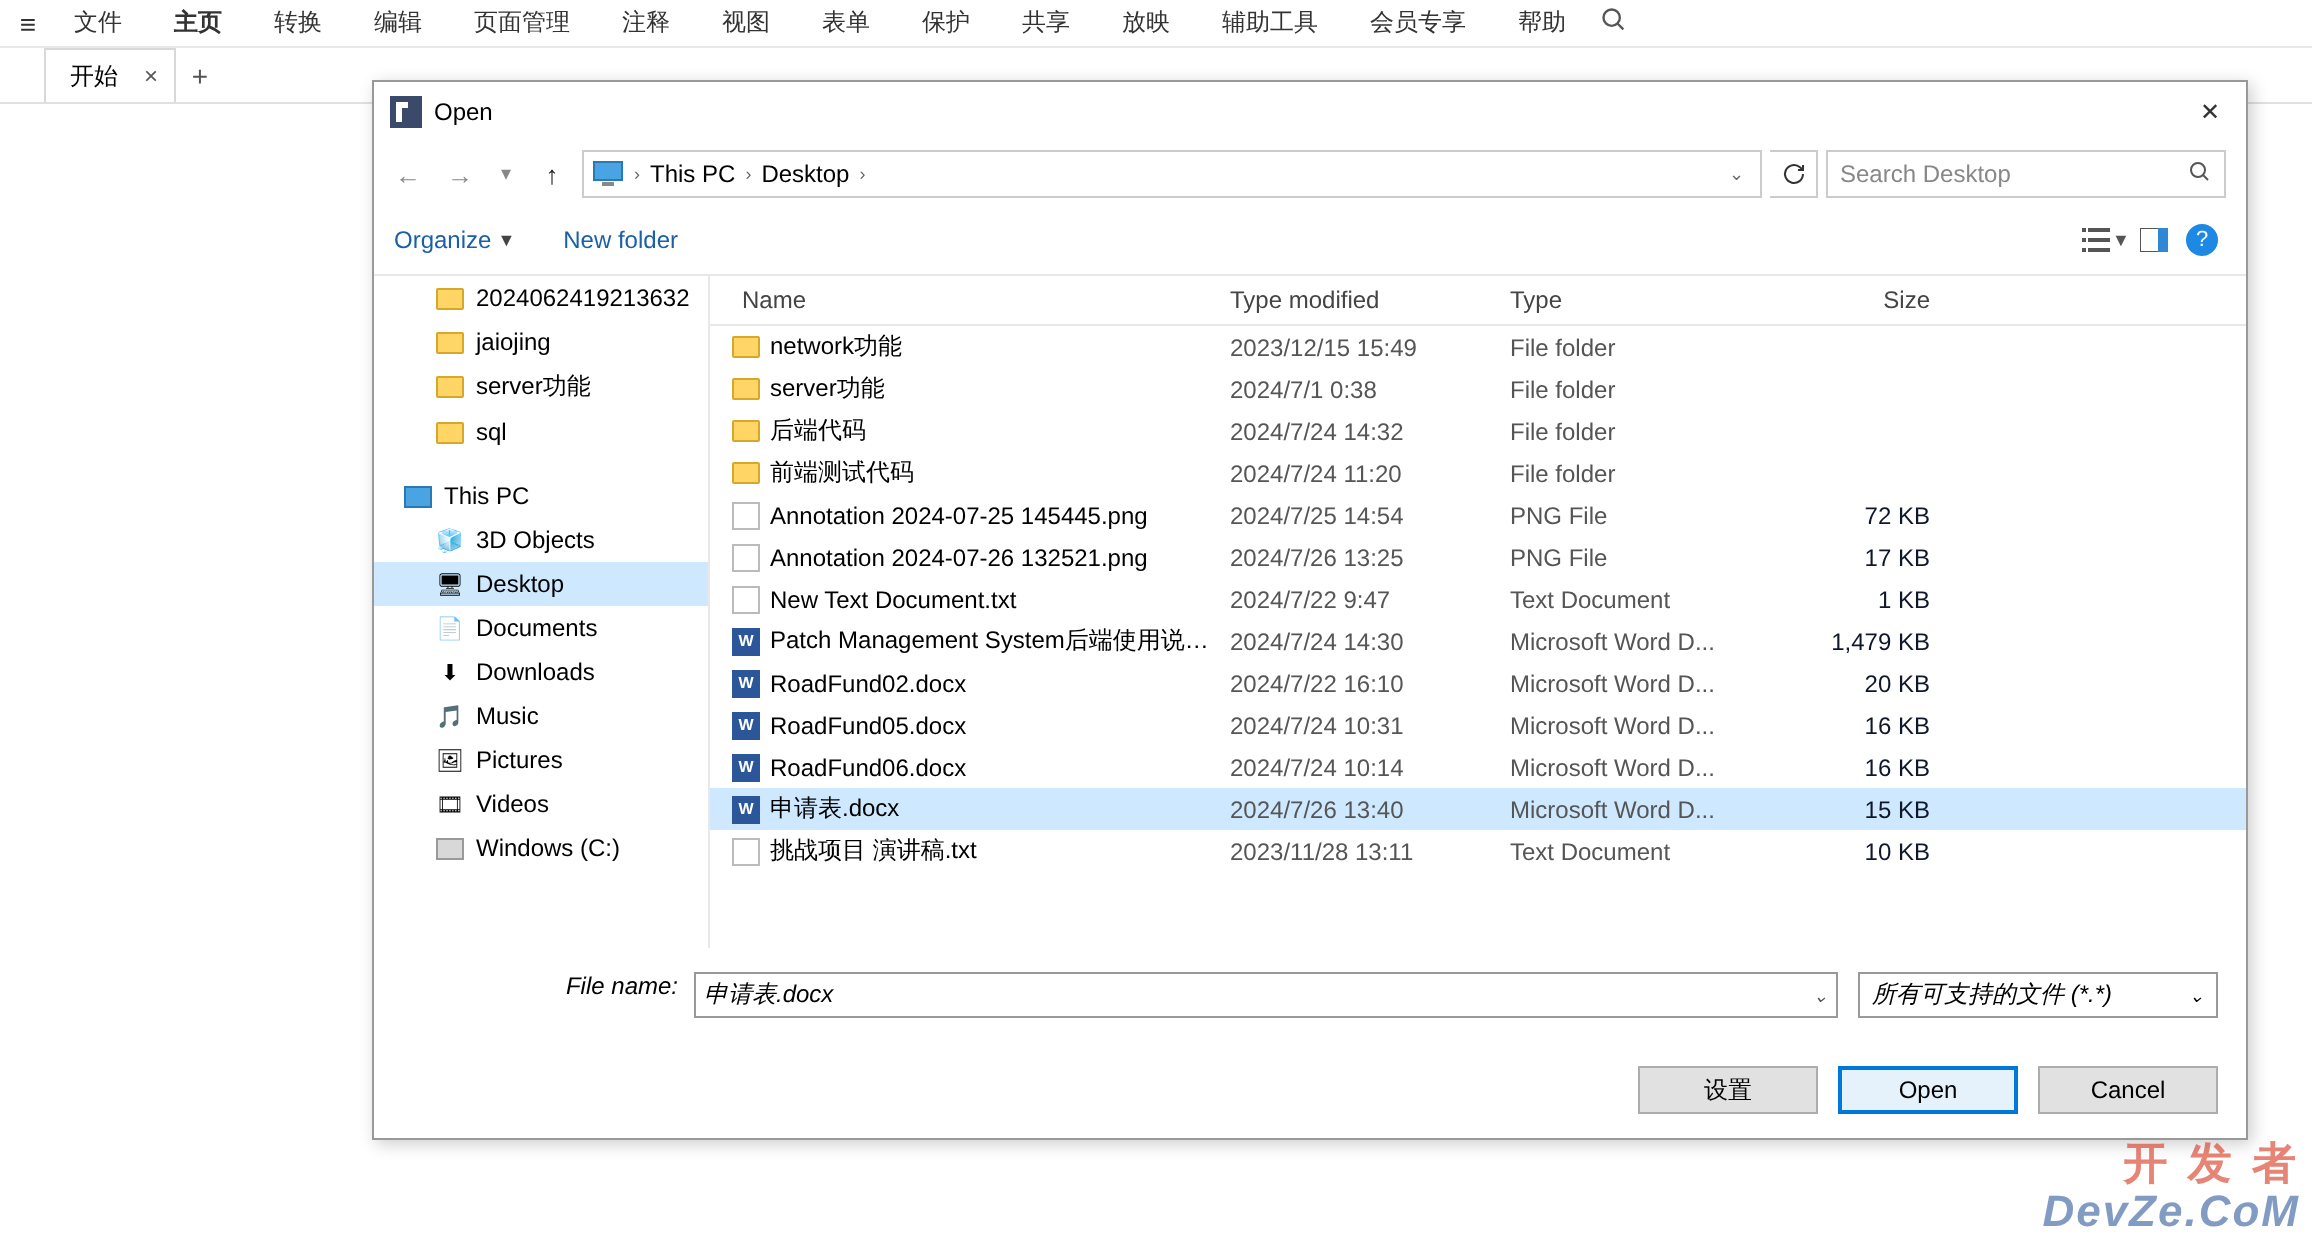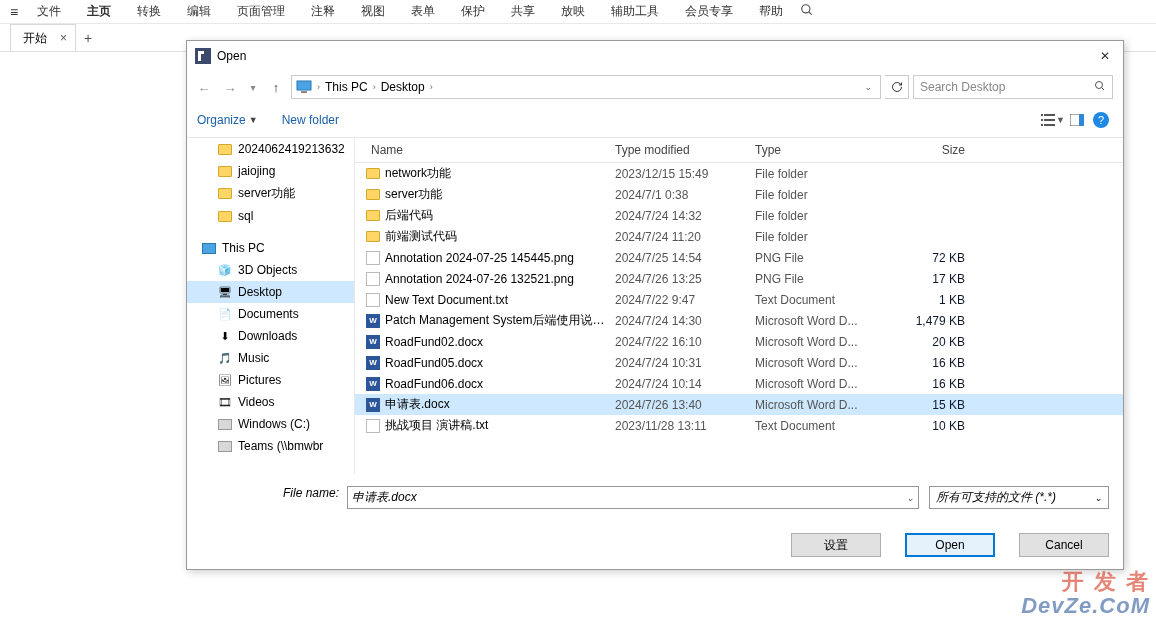--- a/index.html
+++ b/index.html
@@ -4,21 +4,21 @@
   <style>
     * { margin: 0; padding: 0; box-sizing: border-box; font-family: "Microsoft YaHei", Arial, sans-serif; }
     body { background: #fff; width: 1156px; height: 622px; position: relative; overflow: hidden; }
 
     .menubar { display: flex; align-items: center; height: 24px; padding: 0 4px; border-bottom: 1px solid #e8e8e8; gap: 0; }
     .menu-icon { display: inline-flex; width: 20px; justify-content: center; color: #333; font-size: 14px; }
     .menu-item { padding: 2px 13px; font-size: 12px; color: #333; cursor: pointer; }
     .menu-item.active { font-weight: bold; }
     .menu-search { margin-left: 4px; font-size: 14px; color: #555; }
 
-    .doc-tabs { display: flex; align-items: center; height: 28px; padding-left: 10px; border-bottom: 1px solid #e0e0e0; }
+    .doc-tabs { display: flex; align-items: center; height: 28px; padding-left: 22px; border-bottom: 1px solid #e0e0e0; }
     .doc-tab { display: flex; align-items: center; padding: 0 28px 0 12px; height: 27px; font-size: 12px; border: 1px solid #d8d8d8; border-bottom: none; position: relative; background: #fff; }
     .doc-tab .close-x { position: absolute; right: 8px; font-size: 12px; color: #555; }
     .new-tab-plus { width: 24px; text-align: center; font-size: 14px; color: #555; }
 
     .dialog { position: absolute; left: 186px; top: 40px; width: 938px; height: 530px; border: 1px solid #999; background: #fff; box-shadow: 2px 2px 8px rgba(0,0,0,0.2); display: flex; flex-direction: column; }
     .dialog-title { display: flex; align-items: center; height: 30px; padding: 0 8px; }
     .dialog-app-icon { width: 16px; height: 16px; margin-right: 6px; }
     .dialog-title-text { font-size: 12px; flex: 1; }
     .dialog-close { width: 20px; text-align: center; font-size: 12px; color: #333; cursor: pointer; }
 
@@ -74,21 +74,21 @@
     .word-ico { width:14px; height:14px; background:#2b579a; color:#fff; font-size:8px; display:flex; align-items:center; justify-content:center; font-weight:bold; }
     .txt-ico { width:14px; height:14px; background:#fff; border:1px solid #bbb; }
 
     .bottom { padding: 12px 14px 12px 0; }
     .filerow { display:flex; align-items:flex-start; margin-bottom: 24px; font-style: italic; }
     .filelabel { width: 160px; text-align:right; font-size:12px; padding-right:8px; }
     .filename-input { flex:1; height:23px; border:1px solid #999; font-size:12px; padding: 0 4px; display:flex; align-items:center; }
     .filename-input .dd { margin-left:auto; font-size:9px; color:#555; }
     .filetype-select { width:180px; height:23px; border:1px solid #999; margin-left:10px; font-size:12px; display:flex; align-items:center; padding:0 6px; }
     .filetype-select .dd { margin-left:auto; font-size:9px; }
-    .buttonrow { display:flex; justify-content:flex-end; gap:24px; }
+    .buttonrow { display:flex; justify-content:flex-end; gap:10px; }
     .btn { width:90px; height:24px; border:1px solid #adadad; background:#e1e1e1; font-size:12px; cursor:pointer; }
     .btn.primary { border:2px solid #0078d7; background:#e5f1fb; }
 
     .watermark { position:absolute; right:6px; bottom: 4px; font-size: 22px; font-weight:bold; color:#d6341c; opacity:0.6; text-align:right; letter-spacing: 2px; line-height:1.1; pointer-events:none; }
     .watermark .line2 { color:#2e5a9c; font-style:italic; letter-spacing:1px; }
   </style>
 </head>
 <body>
 
 <div class="menubar">
@@ -274,26 +274,20 @@
             <span style="font-size:11px;">🎞</span>
           </span>
           <span>Videos</span>
         </div>
         <div class="tree-item indent1">
           <span class="sicon">
             <span class="disk-icon"></span>
           </span>
           <span>Windows (C:)</span>
         </div>
-        <div class="tree-item indent1">
-          <span class="sicon">
-            <span class="disk-icon"></span>
-          </span>
-          <span>Teams (\\bmwbr</span>
-        </div>
       </div>
     <div class="file-list">
       <div class="file-header">
         <div class="col-name">Name</div>
         <div class="col-date">Type modified</div>
         <div class="col-type">Type</div>
         <div class="col-size">Size</div>
       </div>
       <div class="file-rows" id="file-rows">
           <div class="file-row">

